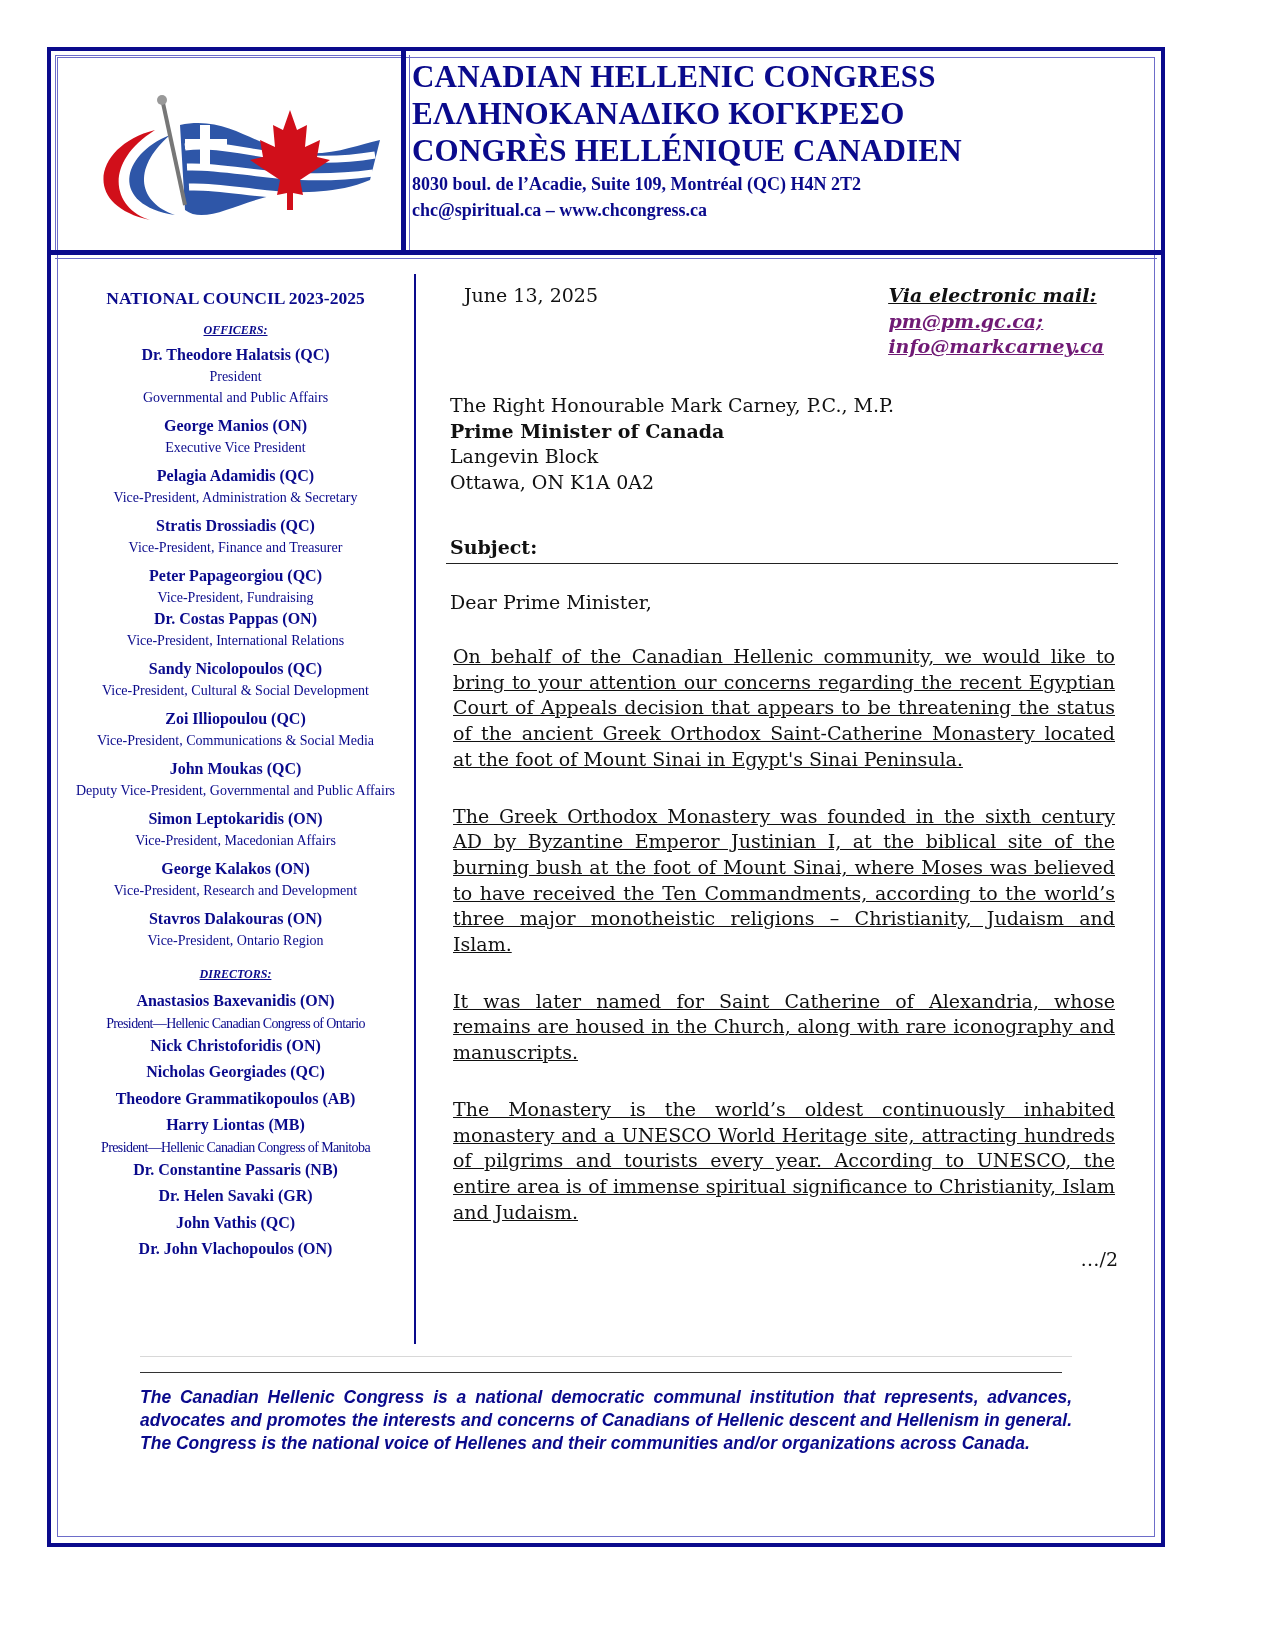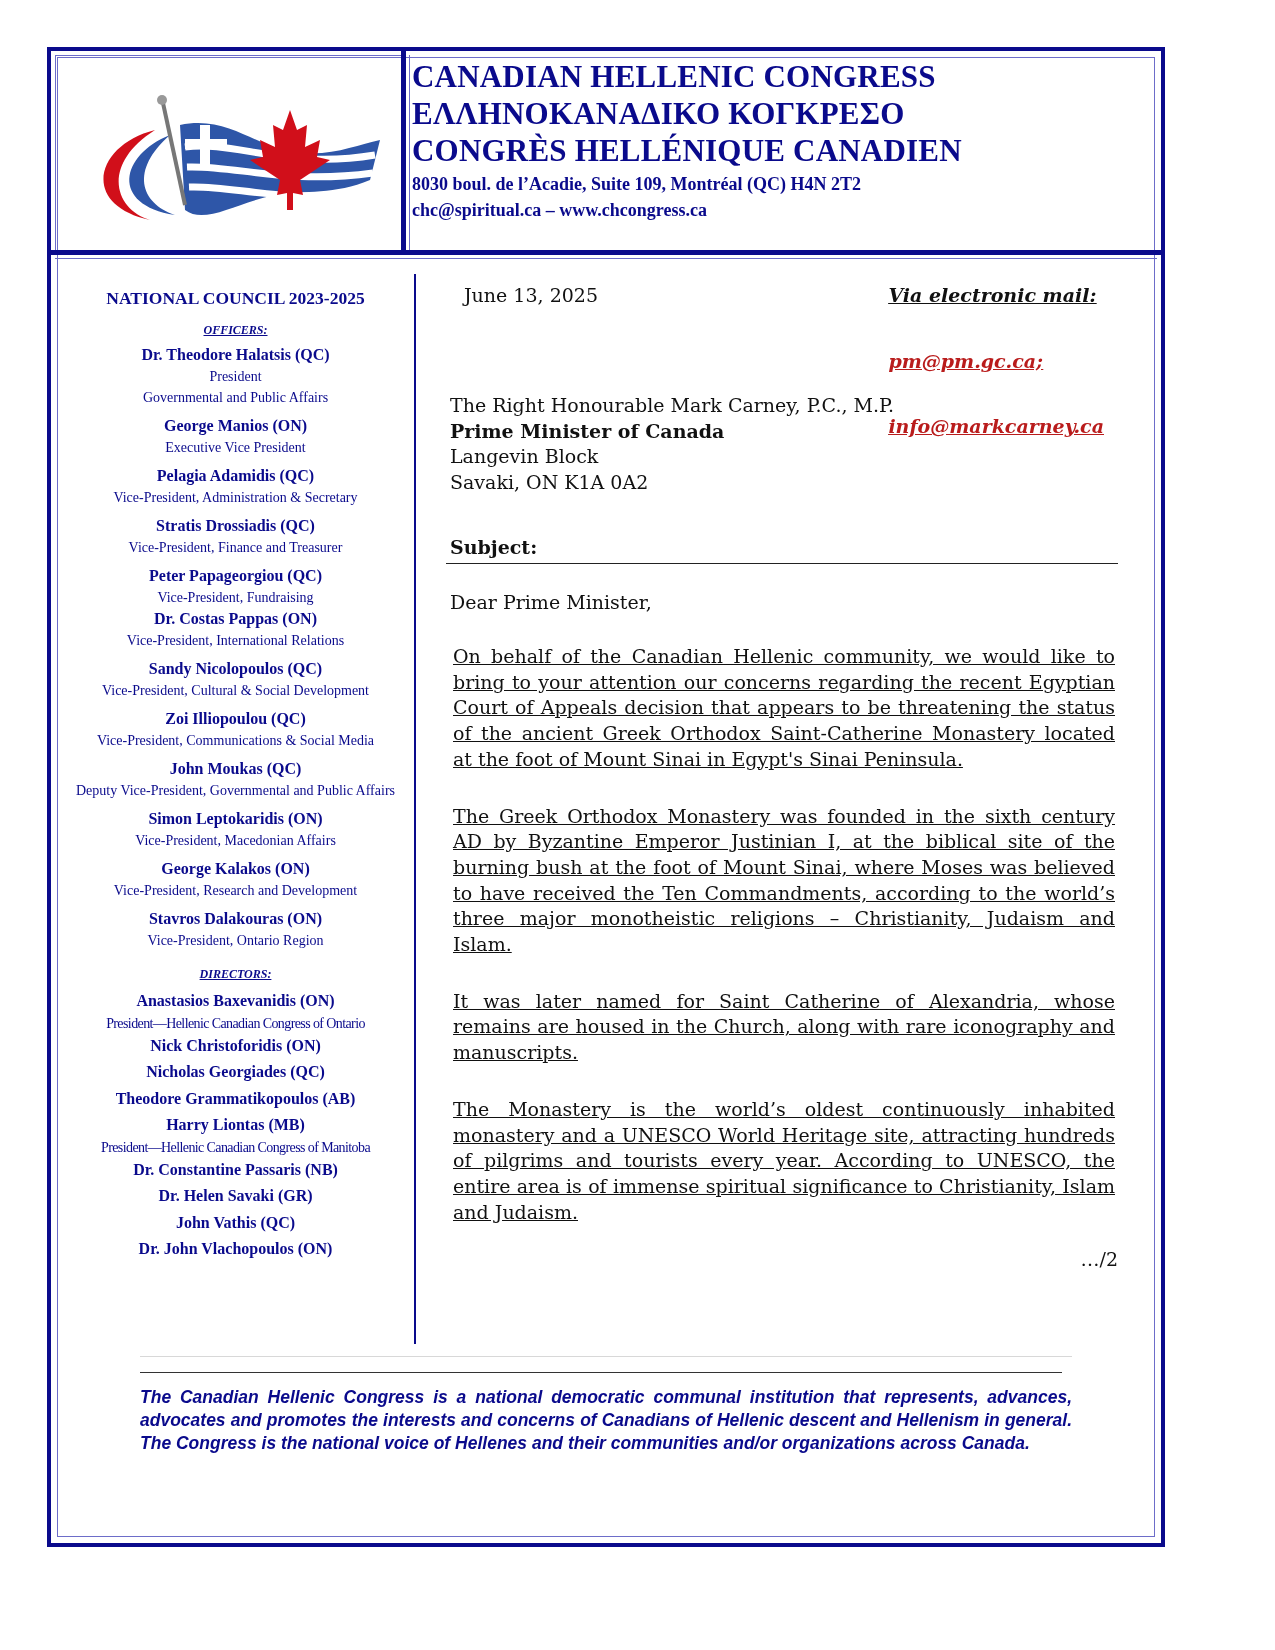--- a/index.html
+++ b/index.html
@@ -24,21 +24,21 @@
     .sb-role { font-size:14px; line-height:21px; }
     .sb-block { margin-bottom:7px; }
     .sb-block.tight { margin-bottom:0; }
     .sb-dir .sb-name { line-height:26.5px; }
     .sb-dir .sb-role { line-height:18px; letter-spacing:-0.6px; }
     .letter { position:absolute; left:450px; top:283px; width:668px; font-family:"DejaVu Serif", serif; color:#111; font-size:19px; line-height:25.6px; }
     .row-top { position:relative; height:80px; }
     .date { position:absolute; left:14px; top:0; }
     .via { position:absolute; right:14px; top:0; text-align:left; font-weight:bold; font-style:italic;text-decoration:underline; }
     .via-label { text-decoration:underline; color:#111; }
-    .via a { color:#b91c1c; text-decoration:underline; display:block;margin-top:40px; }
+    .via a { color:#701a75; text-decoration:underline; display:block; }
     .addressee { margin-top:30px; }
     .b { font-weight:bold; }
     .subject { margin-top:40px; display:flex; font-weight:bold; }
     .subj-label { width:128px; flex:none; }
     .subj-text { text-align:justify; text-align-last:left; flex:1; }
     .subj-rule { height:1px; background:#222; margin-top:2px; margin-left:-4px; }
     .para { text-align:justify; margin:3px;text-decoration:underline; }
     .gap { height:25.6px; }
     .salute { margin-top:26px; }
     .cont { text-align:right; margin-top:22px; }
@@ -173,21 +173,21 @@
     <div class="via">
       <span class="via-label">Via electronic mail:</span>
       <a>pm@pm.gc.ca;</a>
       <a>info@markcarney.ca</a>
     </div>
   </div>
   <div class="addressee">
     <div>The Right Honourable Mark Carney, P.C., M.P.</div>
     <div class="b">Prime Minister of Canada</div>
     <div>Langevin Block</div>
-    <div>Savaki, ON K1A 0A2</div>
+    <div>Ottawa, ON K1A 0A2</div>
   </div>
   <div class="subject">
     <div class="subj-label">Subject:</div>
   </div>
   <div class="subj-rule"></div>
   <div class="salute">Dear Prime Minister,</div>
   <div class="gap"></div>
   <p class="para">On behalf of the Canadian Hellenic community, we would like to bring to your attention our concerns regarding the recent Egyptian Court of Appeals decision that appears to be threatening the status of the ancient Greek Orthodox Saint-Catherine Monastery located at the foot of Mount Sinai in Egypt's Sinai Peninsula.</p>
   <div class="gap"></div>
   <p class="para">The Greek Orthodox Monastery was founded in the sixth century AD by Byzantine Emperor Justinian I, at the biblical site of the burning bush at the foot of Mount Sinai, where Moses was believed to have received the Ten Commandments, according to the world’s three major monotheistic religions – Christianity, Judaism and Islam.</p>

